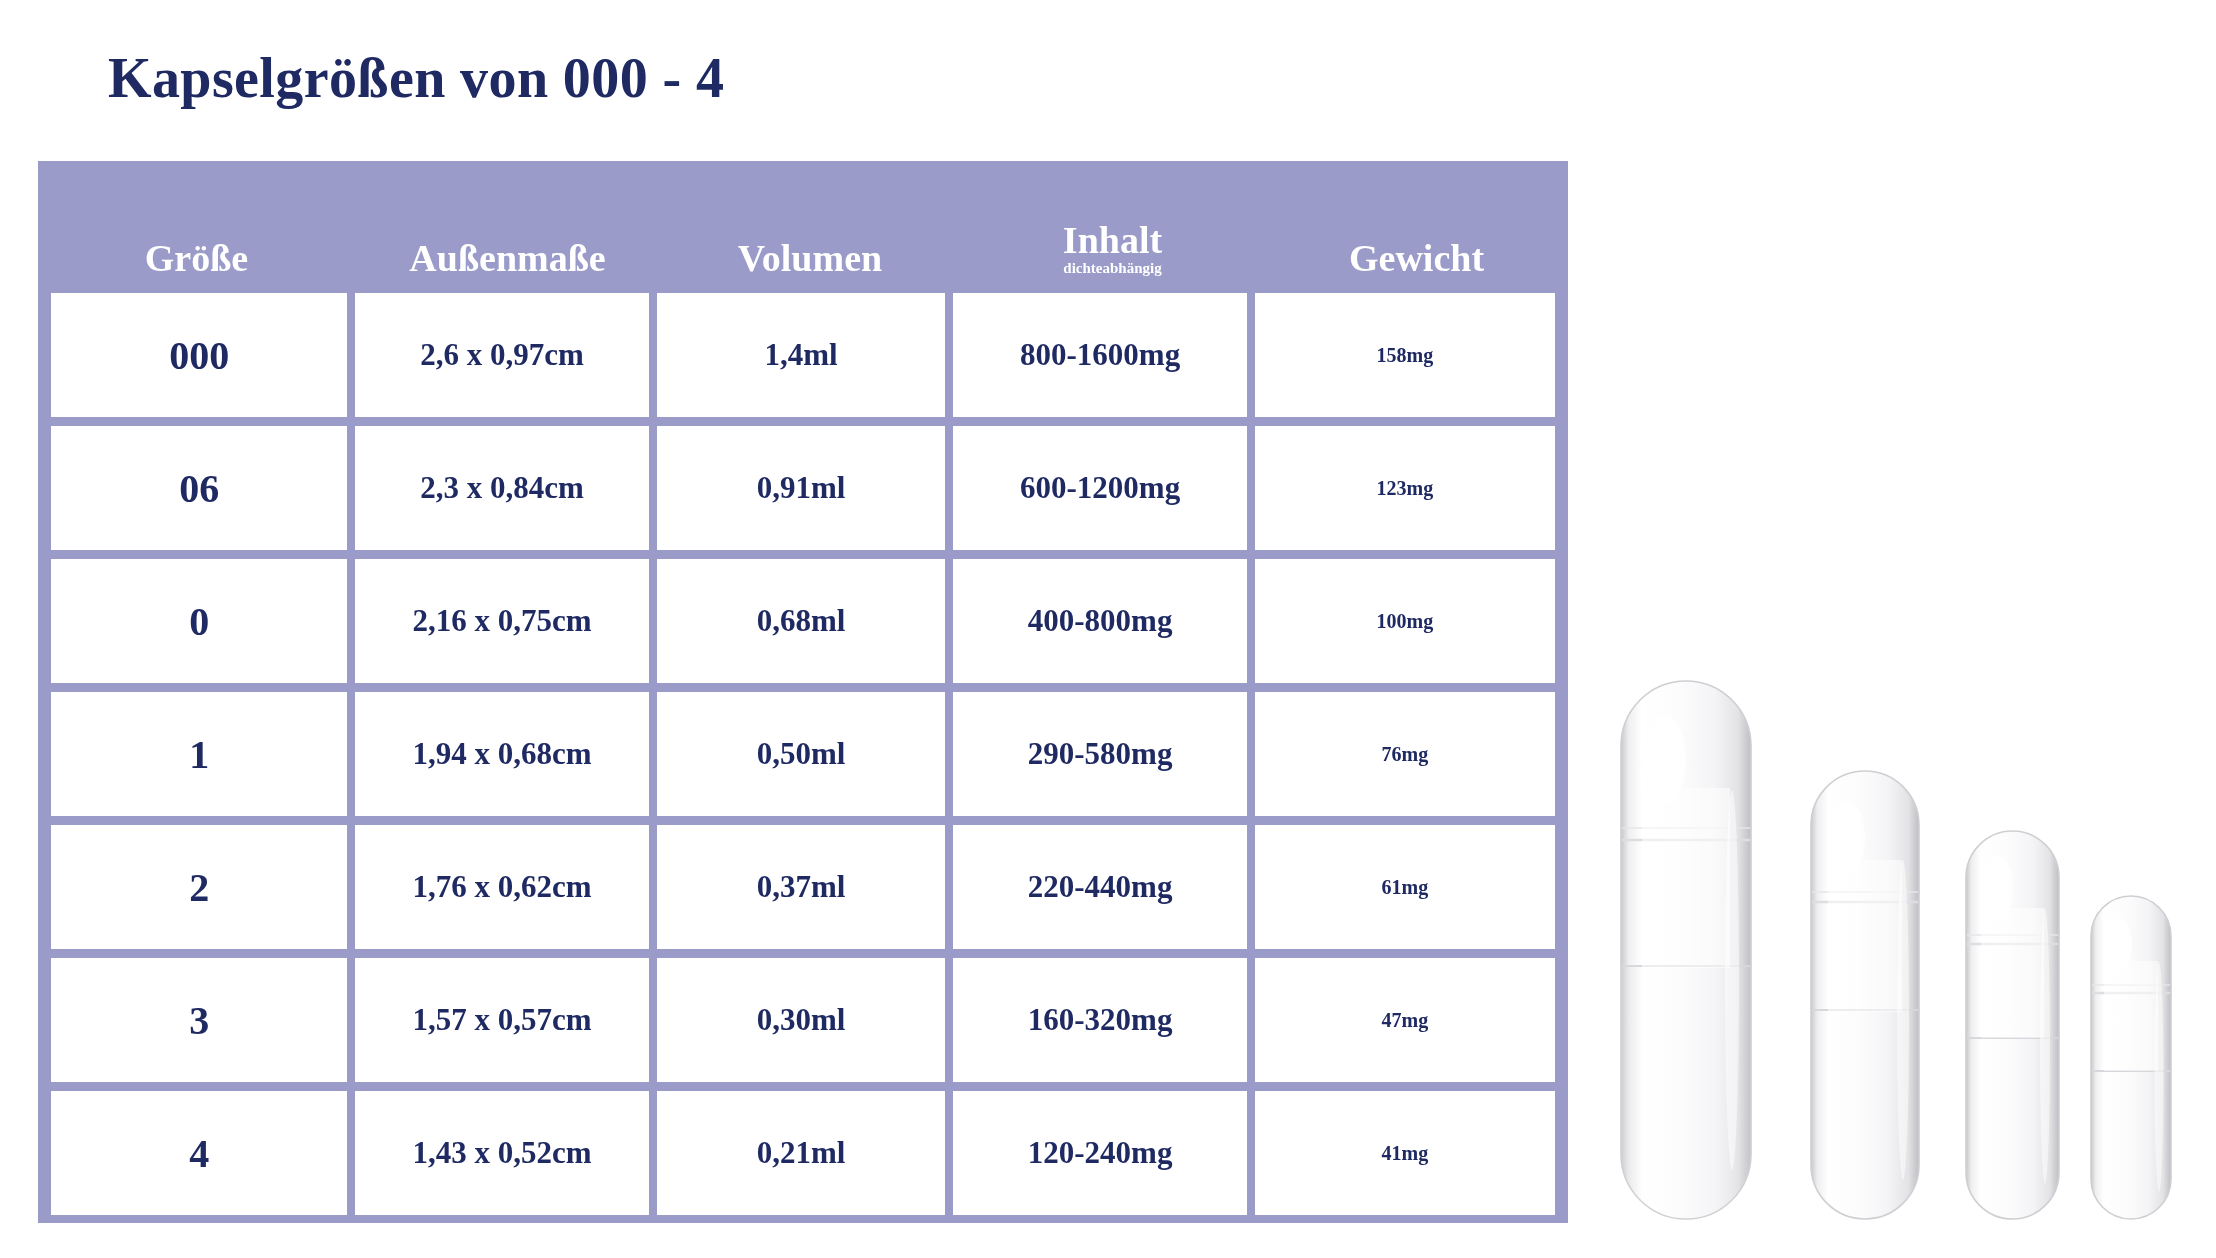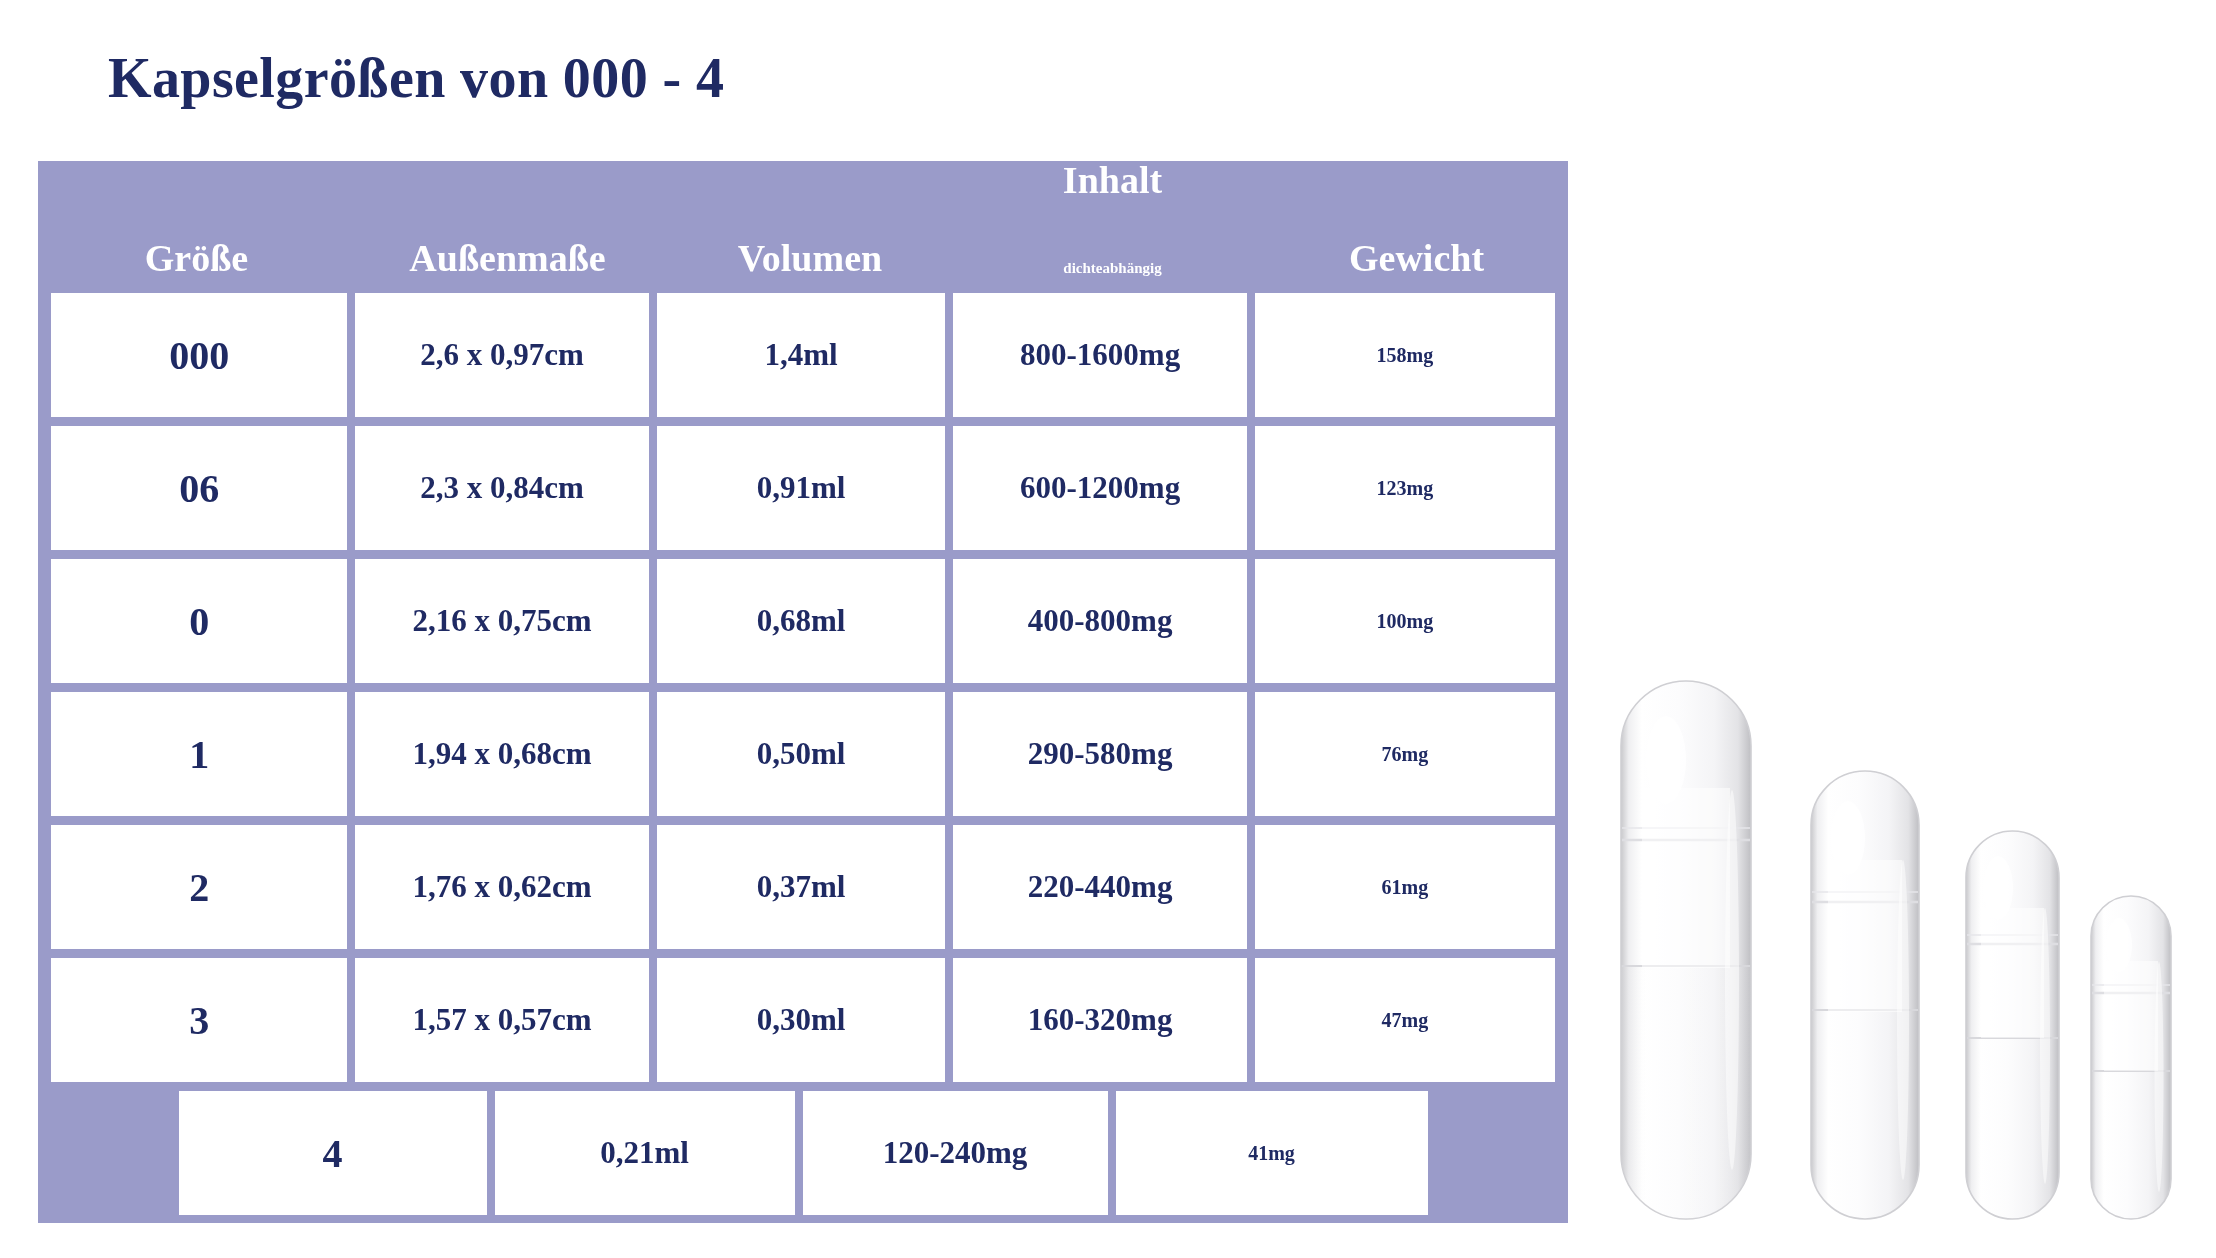--- a/index.html
+++ b/index.html
@@ -101,21 +101,21 @@
   .col-0 { width: 308px; }
   .col-1 { width: 305px; }
   .col-2 { width: 300px; }
   .col-3 { width: 305px; }
   .col-4 { width: 312px; }
 
   
   #table-header-row .col-0 { width: 317px; }
   #table-header-row .col-1 { width: 305px; }
   #table-header-row .col-2 { width: 300px; }
-  #table-header-row .col-3 { width: 305px; justify-content: space-between; }
+  #table-header-row .col-3 { width: 305px; }
   #table-header-row .col-4 { width: 303px; }
 
   
   #capsule-group {
     position: absolute;
     left: 1620px;
     top: 660px;
     width: 580px;
     height: 560px;
   }
@@ -208,20 +208,21 @@
     <div class="table-row">
       <div class="body-cell col-0 cell-size">3</div>
       <div class="body-cell col-1 cell-dimensions">1,57 x 0,57cm</div>
       <div class="body-cell col-2 cell-volume">0,30ml</div>
       <div class="body-cell col-3 cell-content">160-320mg</div>
       <div class="body-cell col-4 cell-weight">47mg</div>
     </div>
 
     <div class="table-row">
       <div class="body-cell col-0 cell-size">4</div>
+      <div class="body-cell col-1 cell-dimensions">1,43 x 0,52cm</div>
       <div class="body-cell col-2 cell-volume">0,21ml</div>
       <div class="body-cell col-3 cell-content">120-240mg</div>
       <div class="body-cell col-4 cell-weight">41mg</div>
     </div>
 
   </div>
 </div>
 
 <div id="capsule-group">
 

